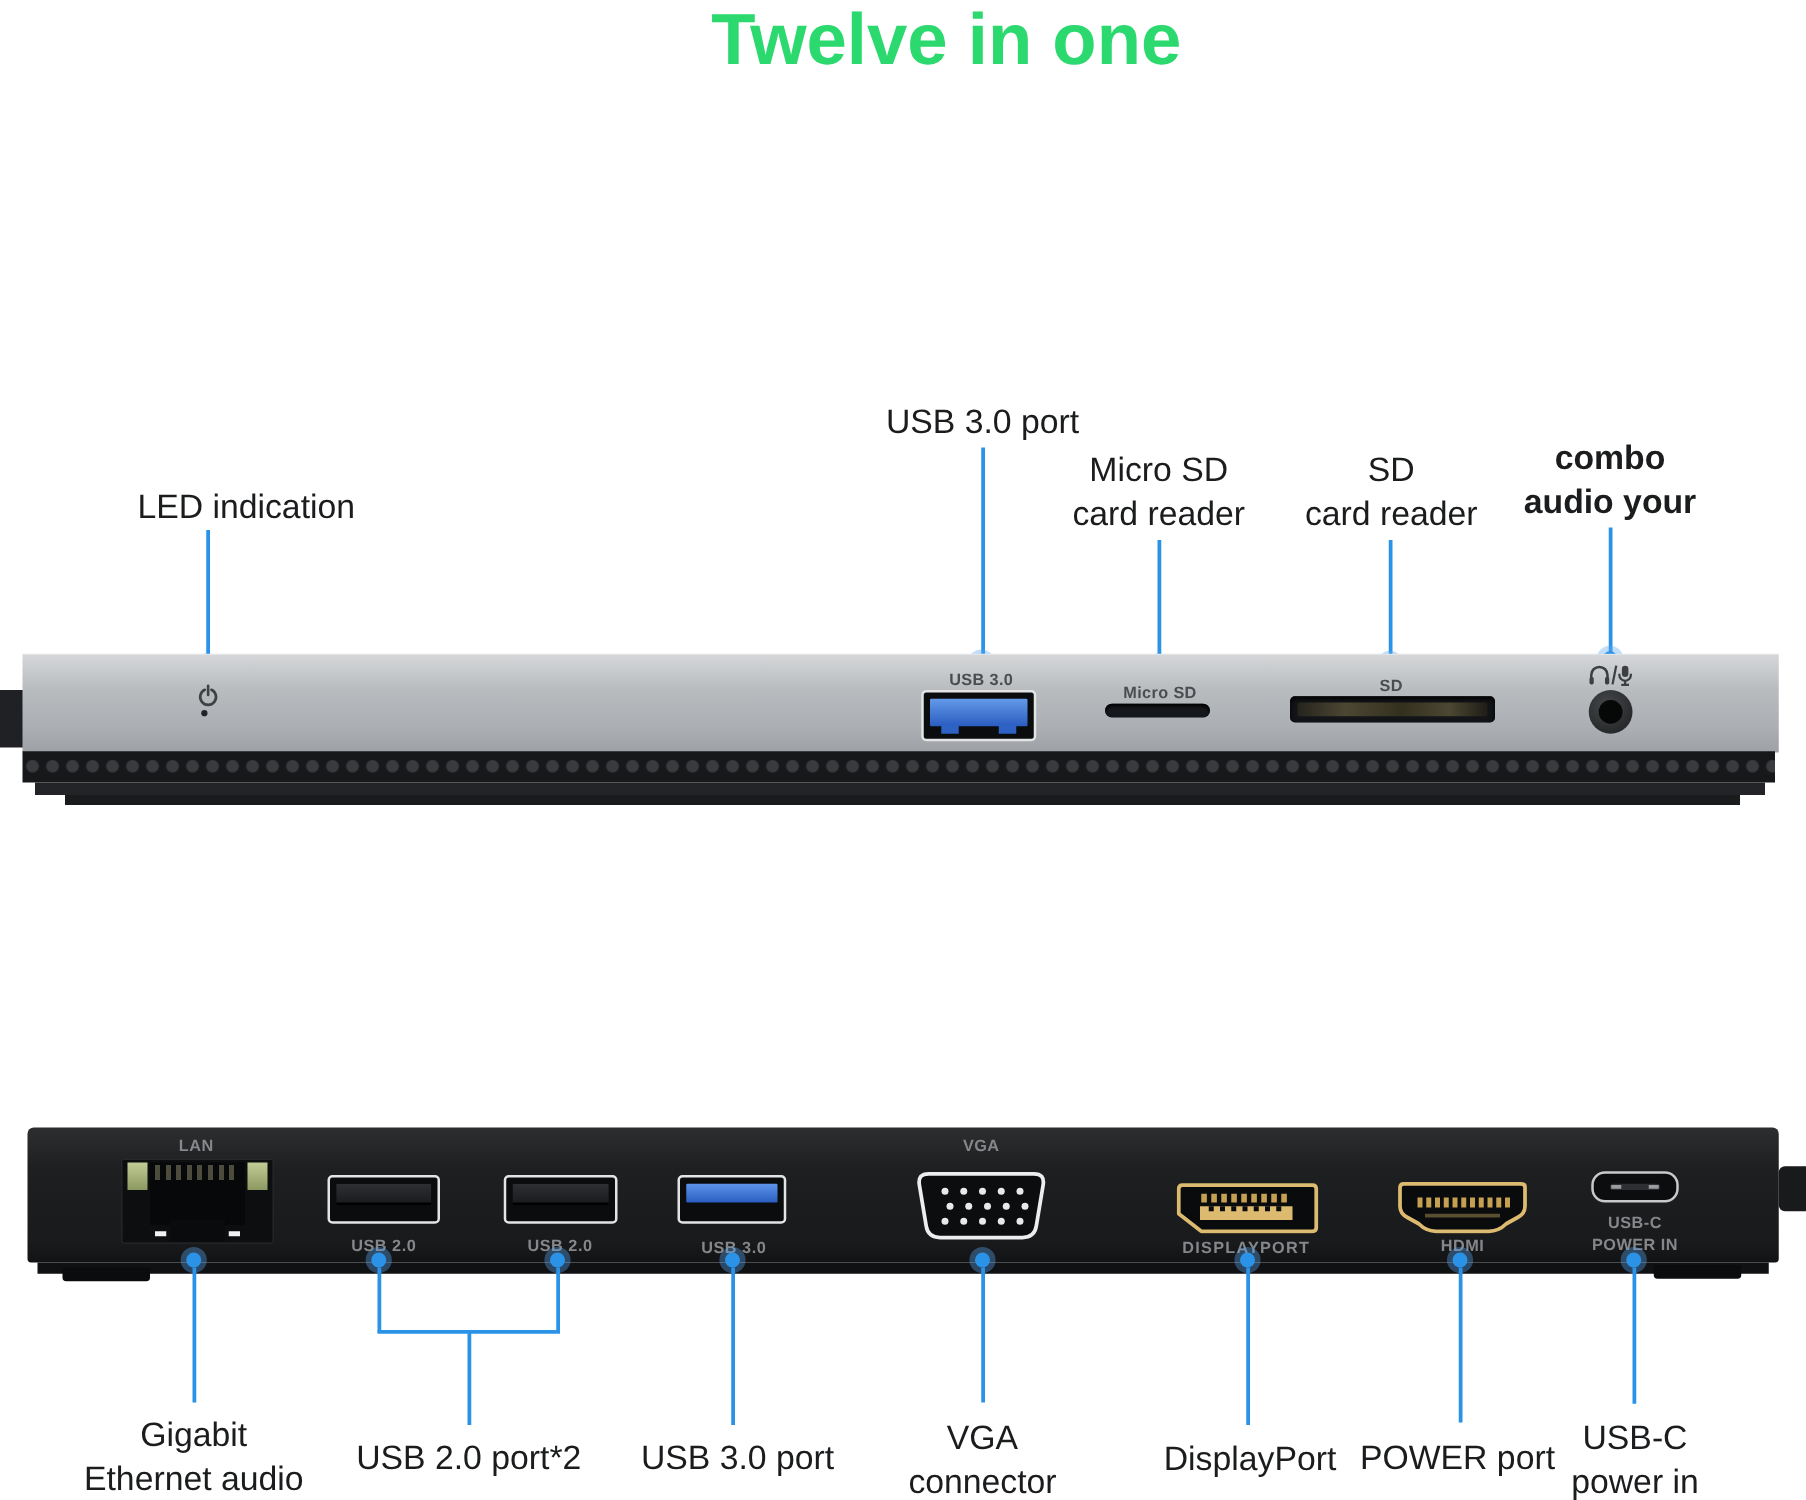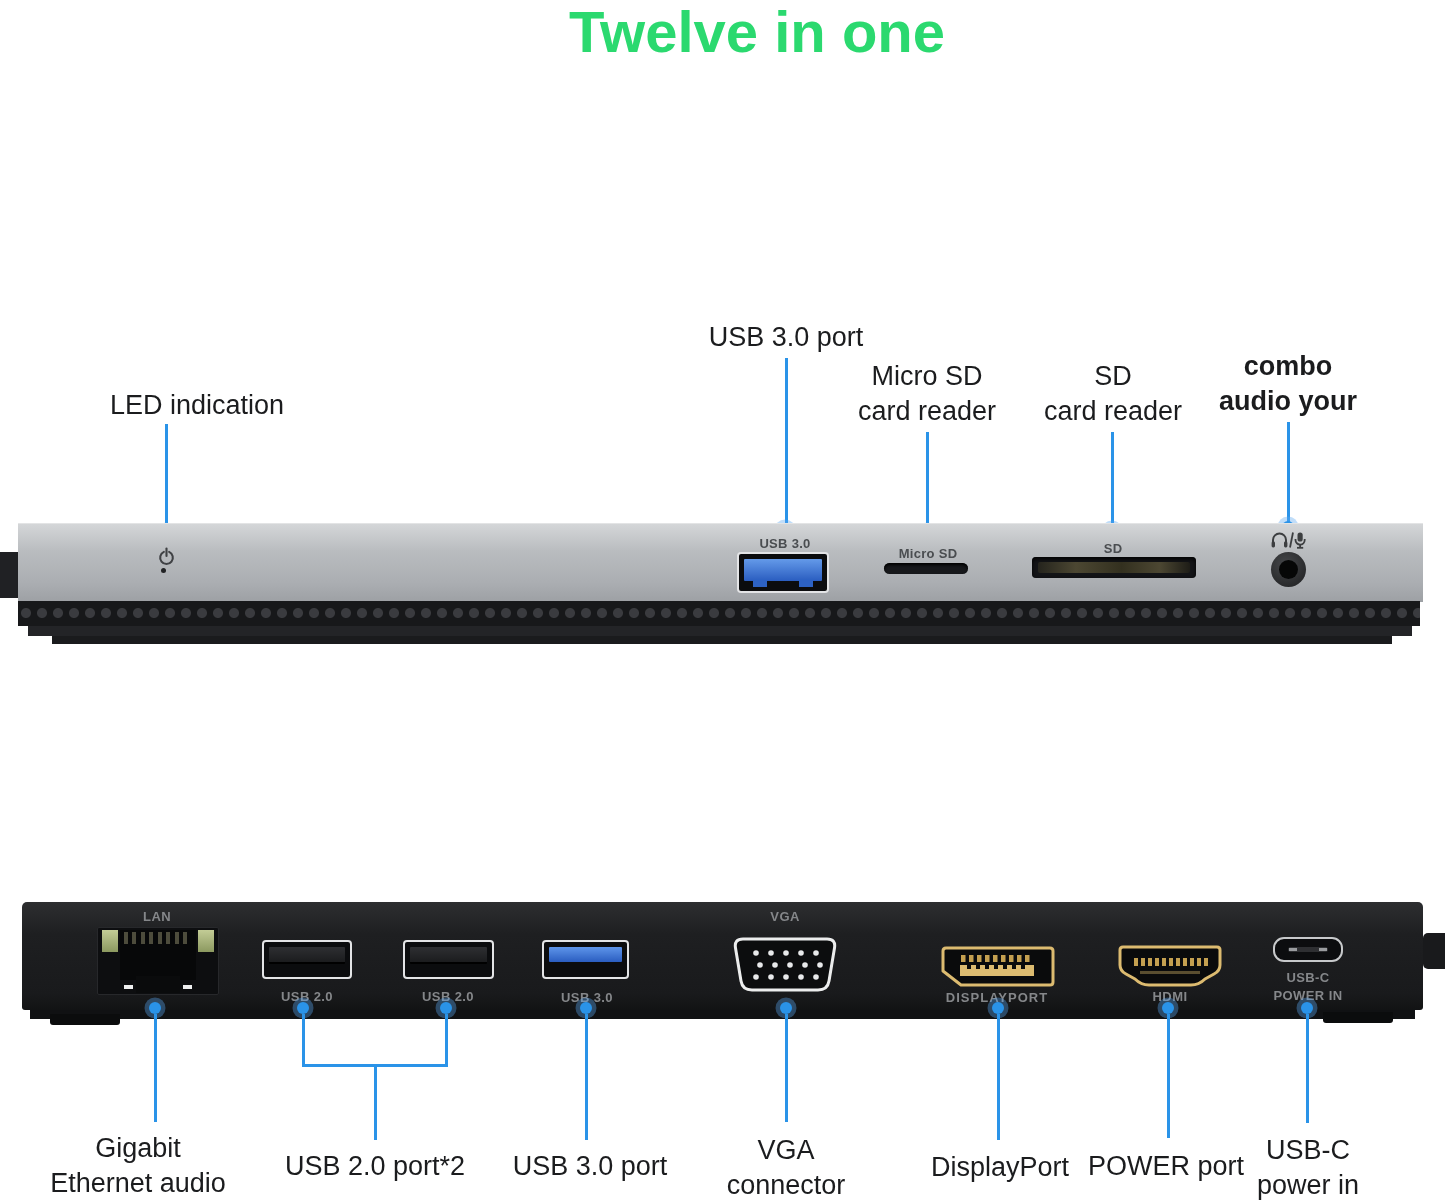--- a/index.html
+++ b/index.html
@@ -253,21 +253,21 @@
       <div class="usbc-bar"></div>
       <div class="usbc-tick" style="left:14px;"></div>
       <div class="usbc-tick" style="left:44px;"></div>
     </div>
     <div class="rport-label" style="left:1308px;top:970px;">USB-C</div>
     <div class="rport-label" style="left:1308px;top:988px;">POWER IN</div>
   </div>
 
   <div class="dot" style="left:149px;top:1002px;"></div>
   <div class="vline" style="left:154px;top:1014px;height:108px;"></div>
-  <div class="callout" style="left:138px;top:1131px;">
+  <div class="callout" style="left:155px;top:1131px;">
     <span>Gigabit</span><br>
     <span>Ethernet audio</span>
   </div>
 
   <div class="dot" style="left:297px;top:1002px;"></div>
   <div class="dot" style="left:440px;top:1002px;"></div>
   <div class="vline" style="left:302px;top:1014px;height:52px;"></div>
   <div class="vline" style="left:445px;top:1014px;height:52px;"></div>
   <div class="hline" style="left:302px;top:1064px;width:146px;"></div>
   <div class="vline" style="left:374px;top:1064px;height:76px;"></div>

